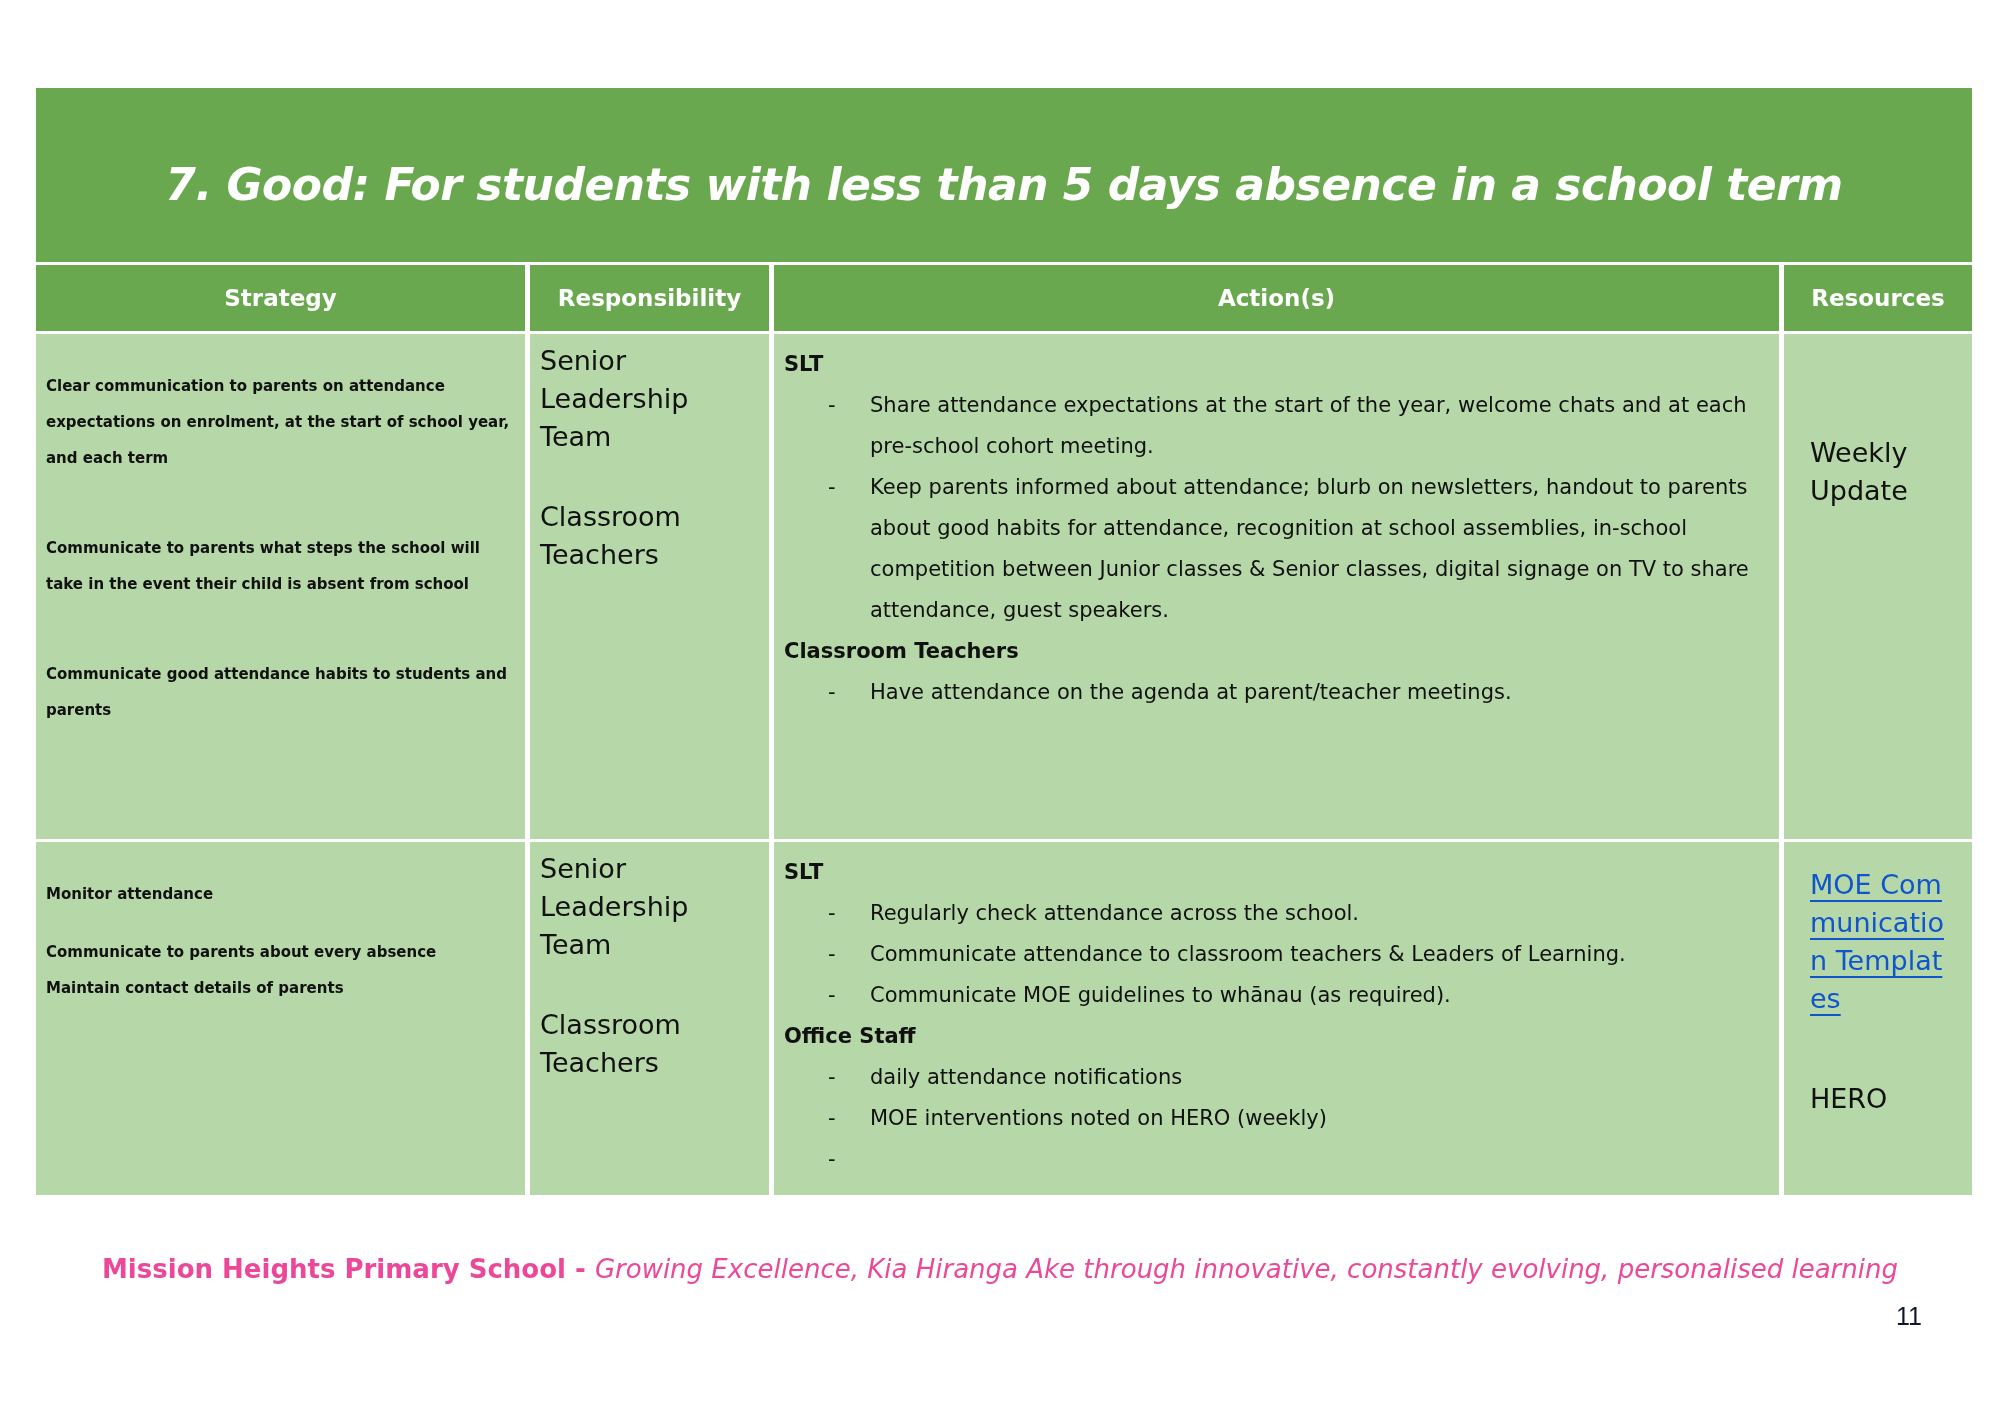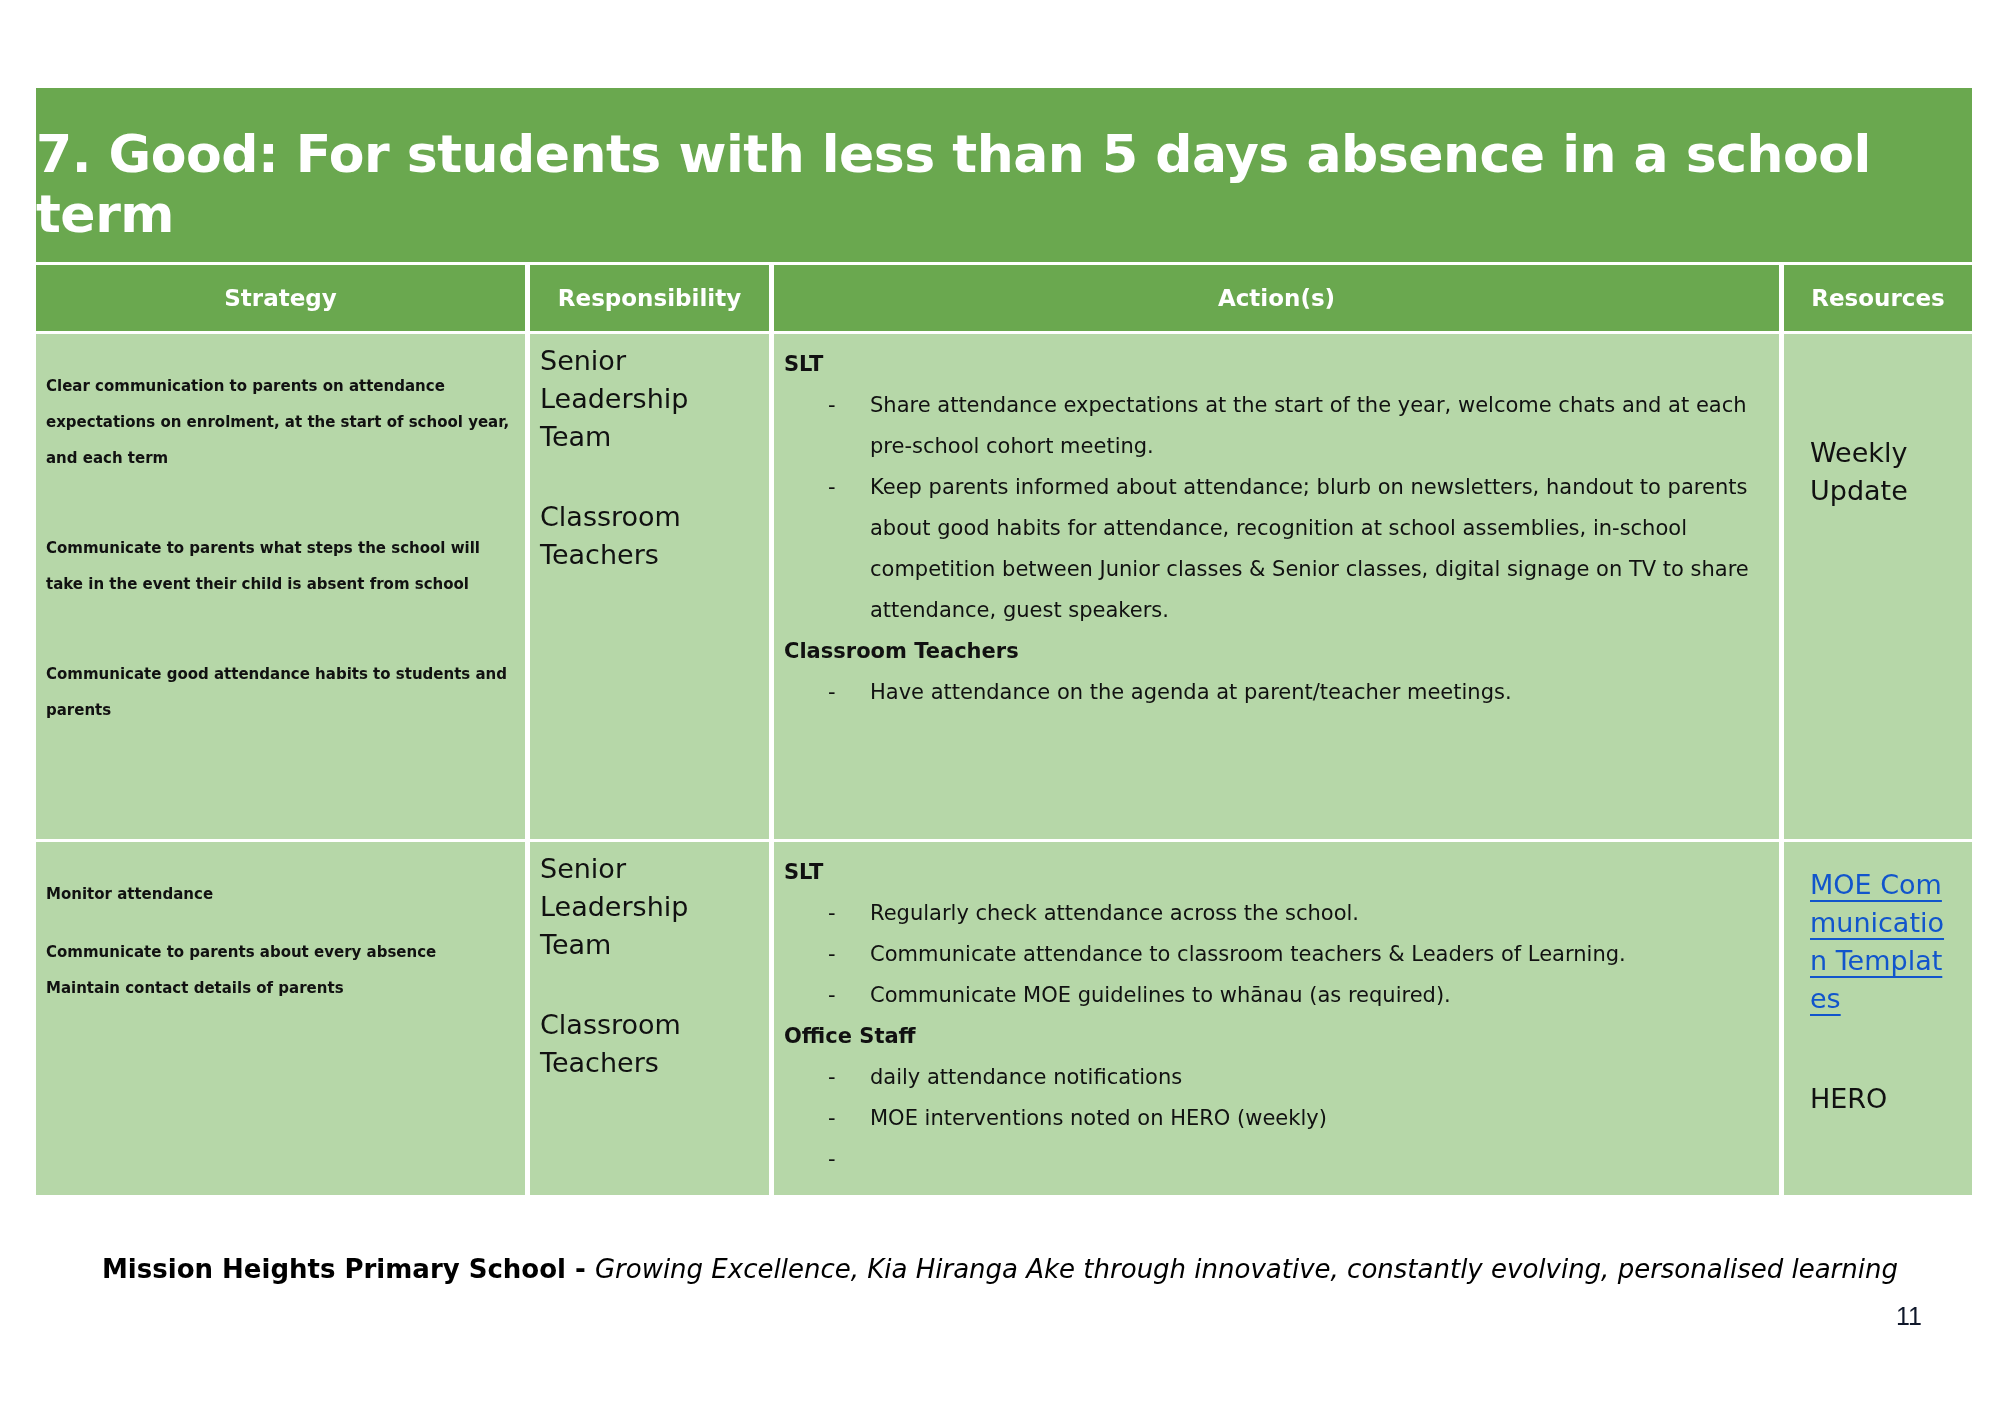--- a/index.html
+++ b/index.html
@@ -1,22 +1,22 @@
 <!DOCTYPE html>
 <html><head>
 <meta charset="utf-8">
 <style>
   html, body { margin: 0; padding: 0; background: #ffffff; }
   body { width: 2000px; height: 1414px; position: relative; overflow: hidden;
          font-family: "DejaVu Sans", "Liberation Sans", sans-serif; color: #111; }
   .page { position: absolute; left: 0; top: 0; width: 2000px; height: 1414px; }
   .title-bar { position: absolute; left: 36px; top: 88px; width: 1936px; height: 174px;
                background: #6aa84f; display: flex; align-items: center; justify-content: center; }
-  .title-bar h1 { margin: 0; padding-top: 18px; color: #ffffff; font-size: 52px; font-weight: bold;
-                  letter-spacing: -0.5px; font-family: "DejaVu Sans", sans-serif; }
+  .title-bar h1 { margin: 0; padding-top: 18px; color: #ffffff; font-size: 44px; font-weight: bold;
+                  letter-spacing: -0.5px; font-family: "DejaVu Sans", sans-serif; font-style: italic; }
   .cell { position: absolute; box-sizing: border-box; }
   .hdr { background: #6aa84f; color: #fff; font-weight: bold; font-size: 23px;
          display: flex; align-items: center; justify-content: center; top: 265px; height: 66px; }
   .c1 { left: 36px; width: 489px; }
   .c2 { left: 530px; width: 239px; }
   .c3 { left: 774px; width: 1005px; }
   .c4 { left: 1784px; width: 188px; }
   .body-cell { background: #b6d7a8; }
   .r1 { top: 334px; height: 505px; }
   .r2 { top: 842px; height: 353px; }
@@ -30,21 +30,21 @@
   .actions { padding: 10px 28px 0 10px; font-size: 21px; line-height: 41px; }
   .actions .role { font-weight: bold; margin: 0; }
   .actions ul { list-style: none; margin: 0; padding: 0; }
   .actions li { position: relative; padding-left: 86px; }
   .actions li .dash { position: absolute; left: 44px; top: 0; }
   .resources { padding: 12px 12px 0 14px; font-size: 27px; line-height: 38px; }
   .resources p { margin: 12px; }
   .resources a { color: #1155cc; text-decoration: underline; text-underline-offset: 6px;
                  text-decoration-thickness: 2px; word-break: break-all; }
   .footer { position: absolute; left: 0; top: 1254px; width: 2000px; text-align: center;
-            font-size: 26px; color: #000000; }
+            font-size: 26px; color: #ec4899; }
   .footer .school { font-weight: bold; }
   .footer .motto { font-style: italic; }
   .page-num { position: absolute; left: 1896px; top: 1302px; font-size: 25px; color: #0f172a;
               font-family: "Liberation Sans", sans-serif; }
 </style>
 </head>
 <body>
 
 <div class="page">
 

